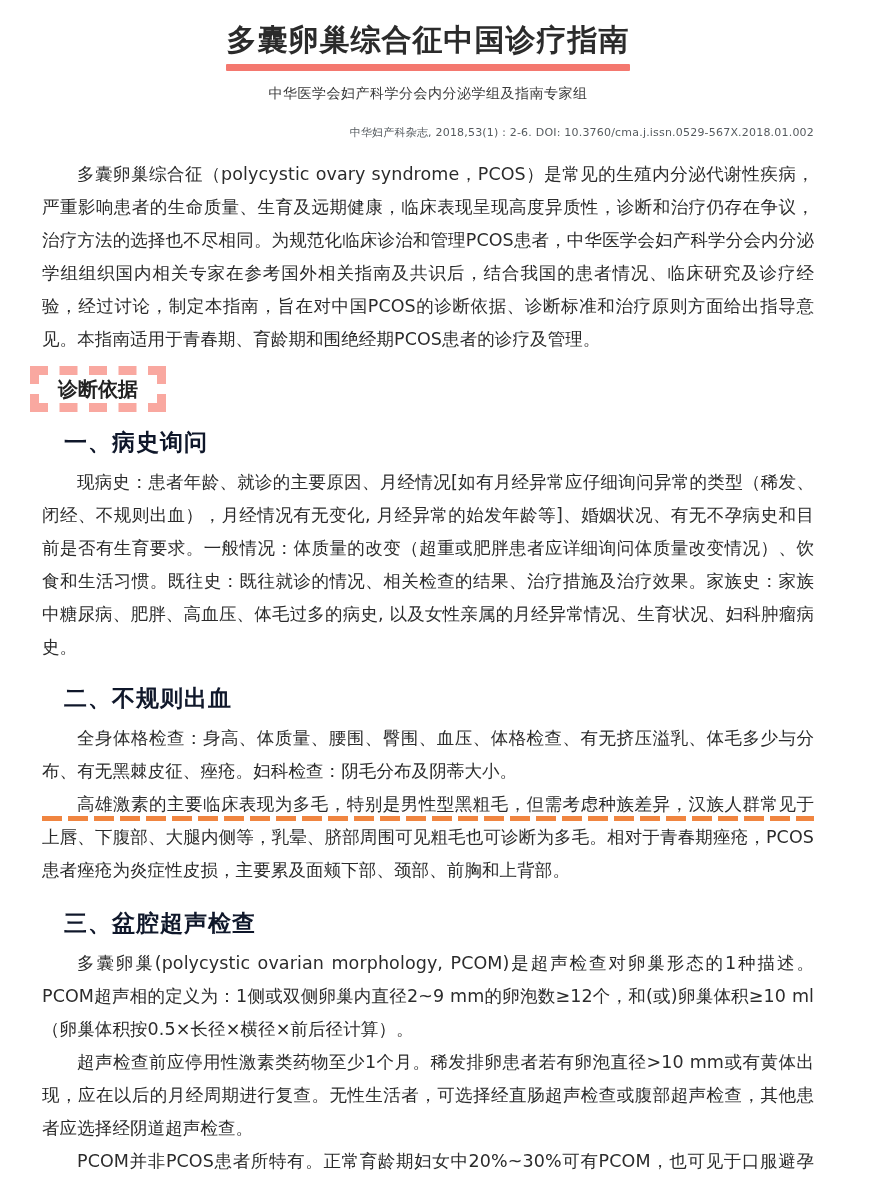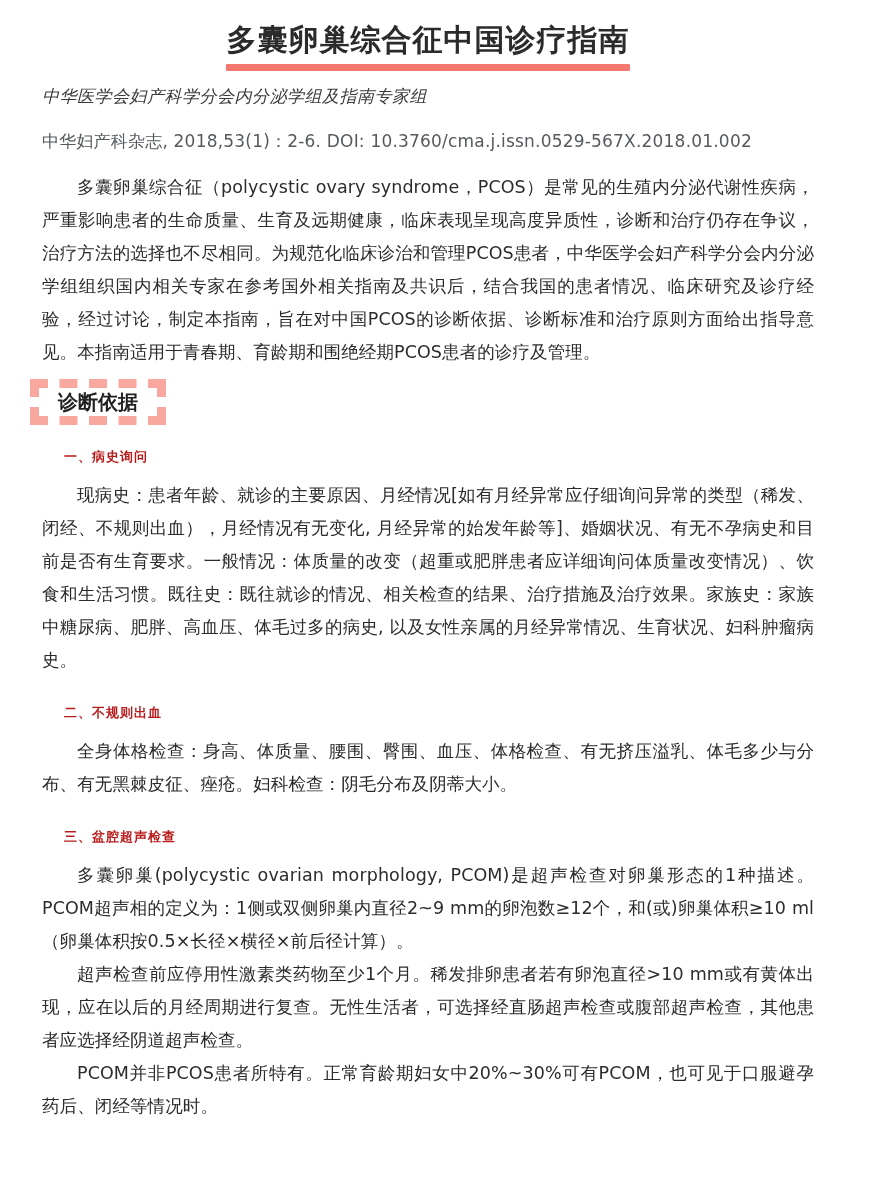--- a/index.html
+++ b/index.html
@@ -35,30 +35,29 @@
     line-height: 40px;
   }
   .title-rule {
     width: 404px;
     height: 7px;
     background: #f4786f;
     margin: 4px auto 0 auto;
     border-radius: 1px;
   }
   .doc-authors {
-    text-align: left;
-    font-size: 17px;
+    text-align: center;
+    font-size: 14px;
     color: #3a3a3a;
     margin: 14px 0 0 0;
     letter-spacing: 0.5px;
-    font-style: italic;
   }
   .doc-citation {
-    text-align: left;
-    font-size: 17px;
+    text-align: right;
+    font-size: 11px;
     color: #555a5e;
     margin: 22px 0 0 0;
     letter-spacing: 0.2px;
   }
 
   
   .para {
     font-size: 17.5px;
     line-height: 33px;
     text-align: justify;
@@ -94,27 +93,28 @@
     pointer-events: none;
   }
   .banner .banner-text {
     position: relative;
     z-index: 1;
     background: transparent;
   }
 
   
   .sec-head {
-    font-size: 13px;
+    font-size: 23px;
     font-weight: 700;
-    color: #b91c1c;
+    color: #0f172a;
     margin: 22px 0 8px 0;
     padding-left: 22px;
     letter-spacing: 1px;
     line-height: 28px;
+    font-family: Liberation Mono, monospace;
   }
 
   
   .u-orange {
     background-repeat: repeat-x;
     background-position: 0 1.62em;
     background-size: 26px 5px;
     background-image: linear-gradient(to right,
         #f08540 0, #f08540 20px, rgba(0,0,0,0) 20px, rgba(0,0,0,0) 26px);
     padding-bottom: 2px;
@@ -145,20 +145,21 @@
       <span class="deco"></span>
       <span class="banner-text">诊断依据</span>
     </div>
   </div>
 
   <div class="sec-head">一、病史询问</div>
   <p class="para">现病史：患者年龄、就诊的主要原因、月经情况[如有月经异常应仔细询问异常的类型（稀发、闭经、不规则出血），月经情况有无变化, 月经异常的始发年龄等]、婚姻状况、有无不孕病史和目前是否有生育要求。一般情况：体质量的改变（超重或肥胖患者应详细询问体质量改变情况）、饮食和生活习惯。既往史：既往就诊的情况、相关检查的结果、治疗措施及治疗效果。家族史：家族中糖尿病、肥胖、高血压、体毛过多的病史, 以及女性亲属的月经异常情况、生育状况、妇科肿瘤病史。</p>
 
   <div class="sec-head">二、不规则出血</div>
   <p class="para">全身体格检查：身高、体质量、腰围、臀围、血压、体格检查、有无挤压溢乳、体毛多少与分布、有无黑棘皮征、痤疮。妇科检查：阴毛分布及阴蒂大小。</p>
+  <p class="para u-orange">高雄激素的主要临床表现为多毛，特别是男性型黑粗毛，但需考虑种族差异，汉族人群常见于上唇、下腹部、大腿内侧等，乳晕、脐部周围可见粗毛也可诊断为多毛。相对于青春期痤疮，PCOS患者痤疮为炎症性皮损，主要累及面颊下部、颈部、前胸和上背部。</p>
 
   <div class="sec-head">三、盆腔超声检查</div>
   <p class="para">多囊卵巢(polycystic ovarian morphology, PCOM)是超声检查对卵巢形态的1种描述。PCOM超声相的定义为：1侧或双侧卵巢内直径2~9 mm的卵泡数≥12个，和(或)卵巢体积≥10 ml（卵巢体积按0.5×长径×横径×前后径计算）。</p>
   <p class="para">超声检查前应停用性激素类药物至少1个月。稀发排卵患者若有卵泡直径&gt;10 mm或有黄体出现，应在以后的月经周期进行复查。无性生活者，可选择经直肠超声检查或腹部超声检查，其他患者应选择经阴道超声检查。</p>
   <p class="para"><span class="u-blue">PCOM并非PCOS患者所特有。正常育龄期妇女中20%~30%可有PCOM，也可见于口服避孕药后、闭经等情况时。</span></p>
 
 </div>
 
 <div style="position: absolute; left: 38px; top: 1178px; width: 166.406px; height: 4px; background: rgb(255, 255, 255); z-index: 4;"></div>
 

